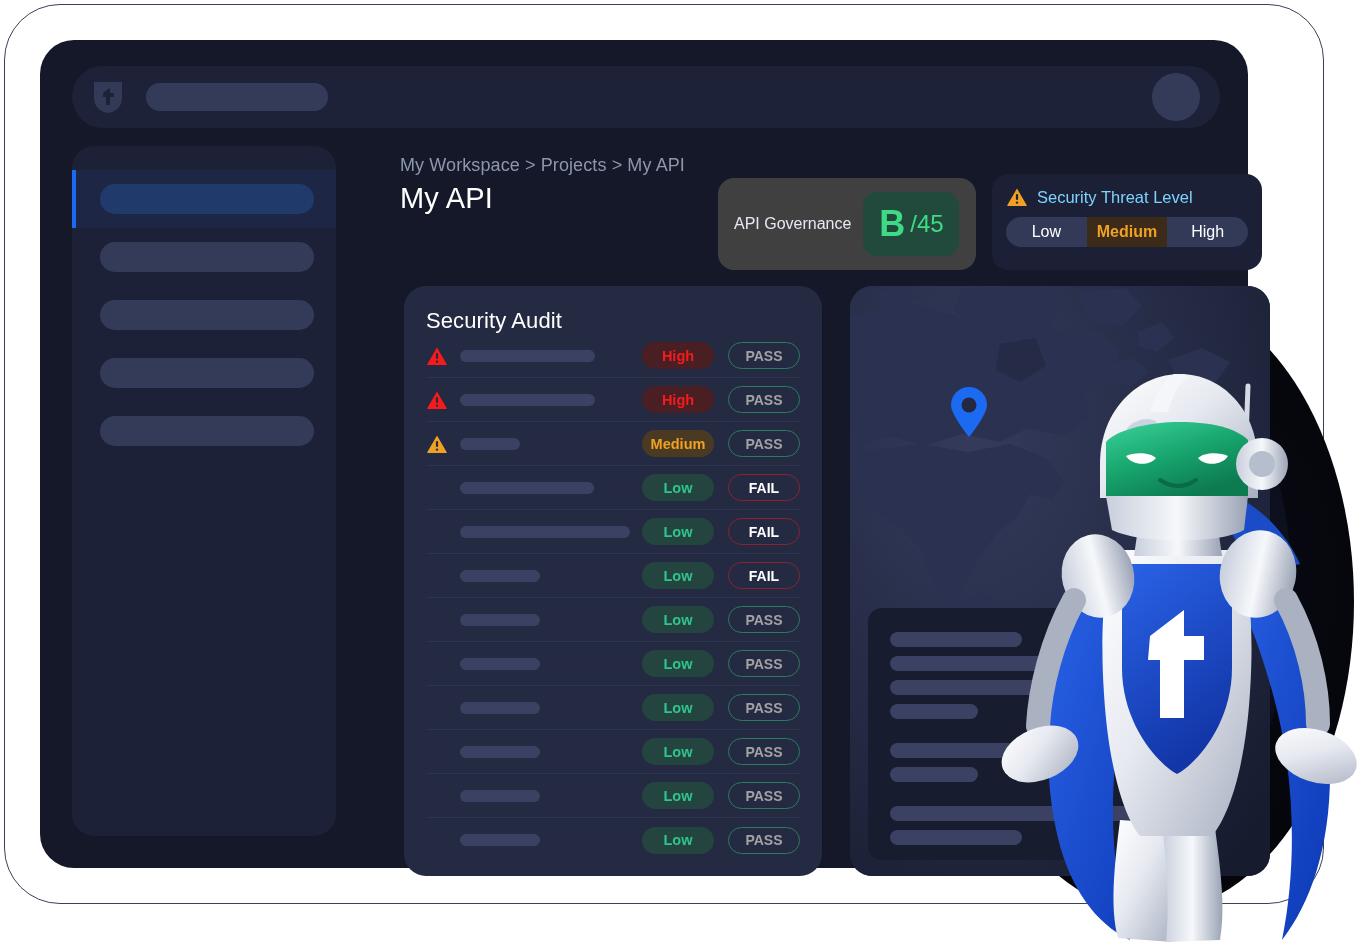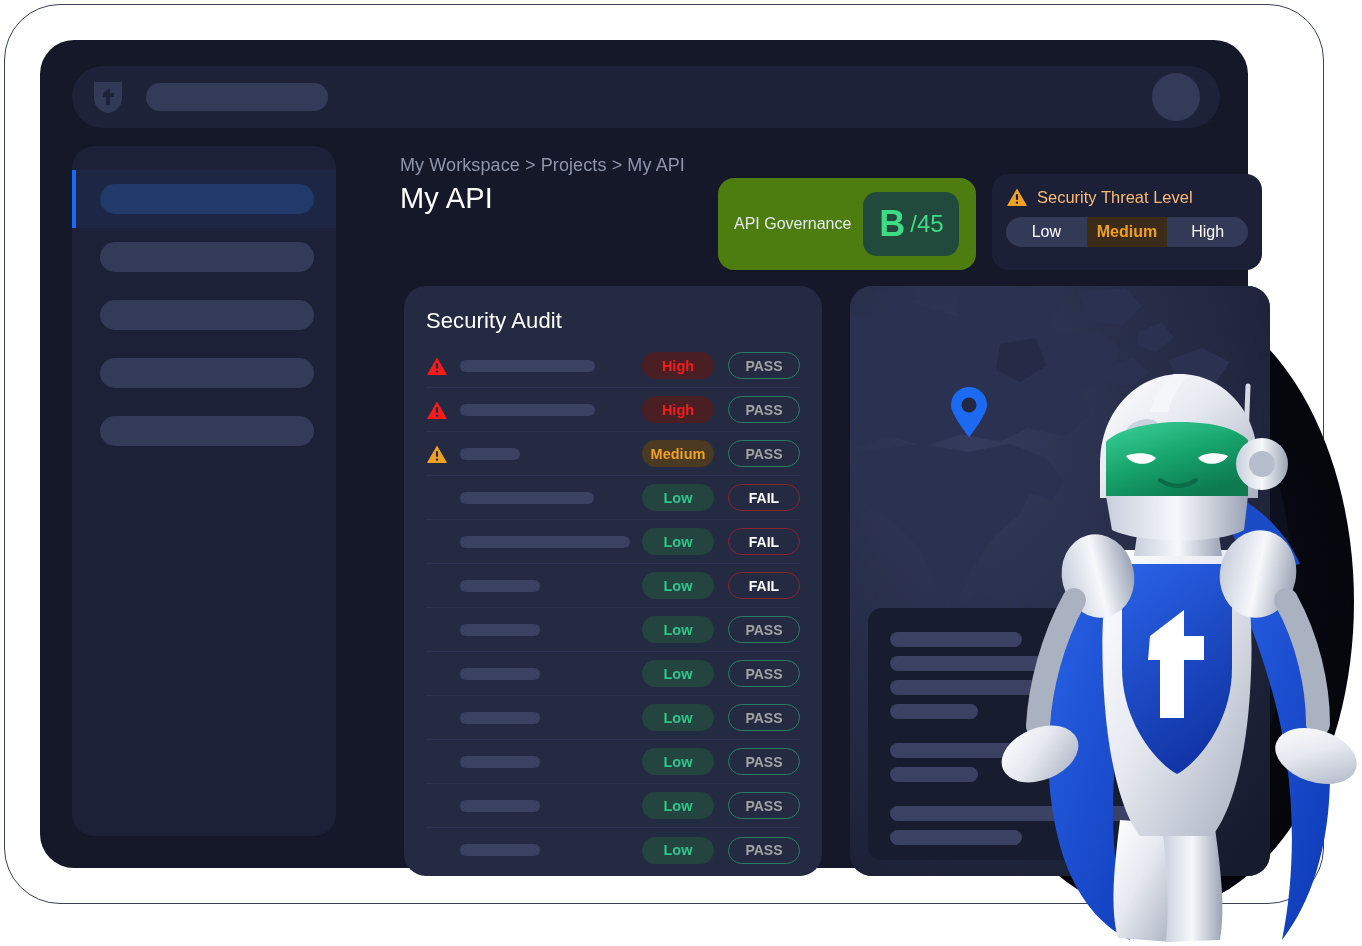--- a/index.html
+++ b/index.html
@@ -160,21 +160,21 @@
     letter-spacing: .2px;
   }
 
   
   .gov-card {
     position: absolute;
     left: 358px;
     top: 32px;
     width: 258px;
     height: 92px;
-    background: #4d7c0f;
+    background: #404040;
     border-radius: 16px;
     display: flex;
     align-items: center;
     padding-left: 16px;
   }
   .gov-label {
     font-size: 16px;
     color: #e6e9f2;
   }
   .gov-grade {
@@ -210,21 +210,21 @@
     border-radius: 16px;
     padding: 13px 14px;
   }
   .threat-head {
     display: flex;
     align-items: center;
     gap: 9px;
   }
   .threat-title {
     font-size: 16.5px;
-    color: #fdba74;
+    color: #7dd3fc;
   }
   .threat-seg {
     margin-top: 10px;
     display: flex;
     height: 30px;
     border-radius: 15px;
     overflow: hidden;
     background: #333a57;
   }
   .seg {
@@ -248,21 +248,20 @@
     top: 140px;
     width: 418px;
     height: 590px;
     background: #242a42;
     border-radius: 22px;
     padding: 22px 22px 0 22px;
   }
   .audit-title {
     font-size: 22px;
     color: #ffffff;
-    margin-bottom: 10px;
     letter-spacing: .1px;
   }
   .audit-row {
     height: 44px;
     display: flex;
     align-items: center;
     border-bottom: 1px solid #2d3450;
   }
   .audit-row:last-child { border-bottom: none; }
   .row-icon {

